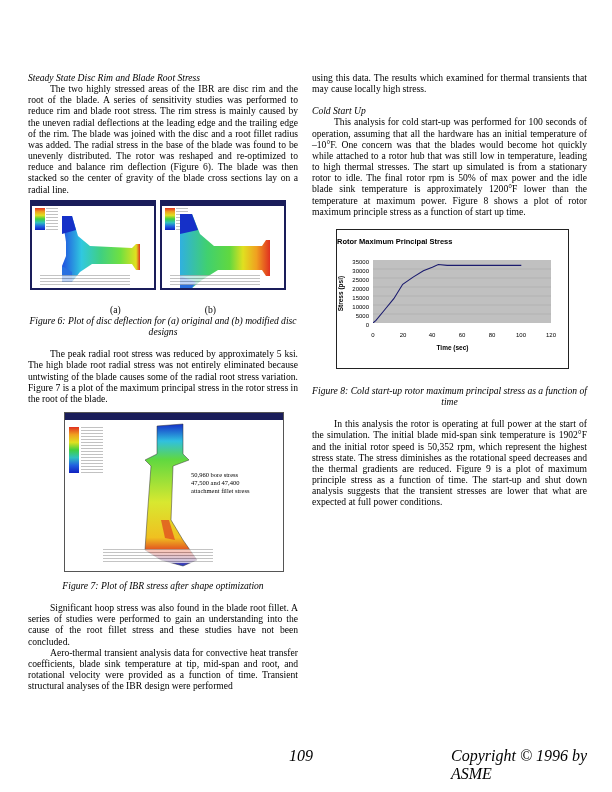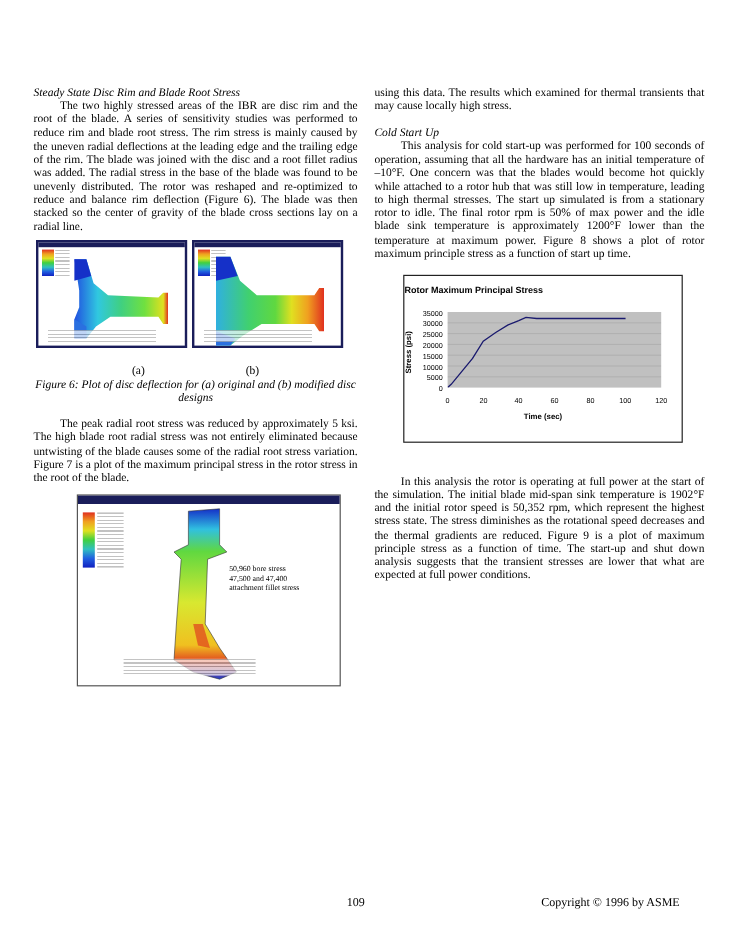--- a/index.html
+++ b/index.html
@@ -43,21 +43,21 @@
   .chart-title { position:absolute; top:6px; left:0; right:0; 
                  font-size:7.5px; font-weight:bold; }
   .plot { position:absolute; left:36px; top:30px; width:178px; height:63px; background:#c0c0c0; }
   .ytick { position:absolute; left:4px; width:28px; text-align:right; font-size:6px; }
   .xtick { position:absolute; top:100px; width:20px; text-align:center; font-size:6px; }
   .ylabel { position:absolute; left:-14px; top:58px; transform:rotate(-90deg);
             font-size:6.5px; font-weight:bold; }
   .xlabel { position:absolute; top:112px; left:0; right:0; text-align:center;
             font-size:6.5px; font-weight:bold; }
 
-  .footer { position:absolute; top:747px; font-size:10px; }
+  .footer { position:absolute; top:747px; font-size:16px;font-style:italic; }
 </style>
 </head>
 <body>
 
 <div class="col left">
   <p class="head">Steady State Disc Rim and Blade Root Stress</p>
   <p class="p indent">The two highly stressed areas of the IBR are disc rim and the root of the blade. A series of sensitivity studies was performed to reduce rim and blade root stress. The rim stress is mainly caused by the uneven radial deflections at the leading edge and the trailing edge of the rim. The blade was joined with the disc and a root fillet radius was added. The radial stress in the base of the blade was found to be unevenly distributed. The rotor was reshaped and re-optimized to reduce and balance rim deflection (Figure 6). The blade was then stacked so the center of gravity of the blade cross sections lay on a radial line.</p>
 
   <div class="fig6">
     <div class="fem" style="left:0;">
@@ -130,21 +130,24 @@
       <path d="M92 6 L118 4 L118 34 L124 40 L108 46 L106 100 L118 120 L132 140 L118 146 L96 140 L80 130 L82 100 L86 46 L80 40 L92 34 Z" fill="url(#gc)" stroke="#333" stroke-width="0.5"></path>
       <path d="M96 100 L104 100 L110 120 L100 118 Z" fill="#e04020" opacity="0.7"></path>
     </svg>
     <div class="annot">
       <div>50,960 bore stress</div>
       <div>47,500 and 47,400</div>
       <div>attachment fillet stress</div>
     </div>
     <div class="foot"></div>
   </div>
+  <p class="caption center" style="margin-top:8px">Figure 7: Plot of IBR stress after shape optimization</p>
   <div class="gap"></div>
+  <p class="p indent">Significant hoop stress was also found in the blade root fillet. A series of studies were performed to gain an understanding into the cause of the root fillet stress and these studies have not been concluded.</p>
+  <p class="p indent">Aero-thermal transient analysis data for convective heat transfer coefficients, blade sink temperature at tip, mid-span and root, and rotational velocity were provided as a function of time. Transient structural analyses of the IBR design were performed</p>
 </div>
 
 <div class="col right">
   <p class="p">using this data. The results which examined for thermal transients that may cause locally high stress.</p>
   <div class="gap"></div>
   <p class="head">Cold Start Up</p>
   <p class="p indent">This analysis for cold start-up was performed for 100 seconds of operation, assuming that all the hardware has an initial temperature of –10°F. One concern was that the blades would become hot quickly while attached to a rotor hub that was still low in temperature, leading to high thermal stresses. The start up simulated is from a stationary rotor to idle. The final rotor rpm is 50% of max power and the idle blade sink temperature is approximately 1200°F lower than the temperature at maximum power. Figure 8 shows a plot of rotor maximum principle stress as a function of start up time.</p>
 
   <div class="chart-frame">
     <div class="chart-title">Rotor Maximum Principal Stress</div>
@@ -174,18 +177,19 @@
     <div class="xtick" style="left:56px">20</div>
     <div class="xtick" style="left:85px">40</div>
     <div class="xtick" style="left:115px">60</div>
     <div class="xtick" style="left:145px">80</div>
     <div class="xtick" style="left:174px">100</div>
     <div class="xtick" style="left:204px">120</div>
     <div class="xlabel">Time (sec)</div>
   </div>
 
   <div style="height:16px"></div>
+  <p class="caption">Figure 8: Cold start-up rotor maximum principal stress as a function of time</p>
   <div class="gap"></div>
   <p class="p indent">In this analysis the rotor is operating at full power at the start of the simulation. The initial blade mid-span sink temperature is 1902°F and the initial rotor speed is 50,352 rpm, which represent the highest stress state. The stress diminishes as the rotational speed decreases and the thermal gradients are reduced. Figure 9 is a plot of maximum principle stress as a function of time. The start-up and shut down analysis suggests that the transient stresses are lower that what are expected at full power conditions.</p>
 </div>
 
 <div class="footer" style="left:289px">109</div>
 <div class="footer" style="left:451px">Copyright © 1996 by ASME</div>
 
 </body></html>

